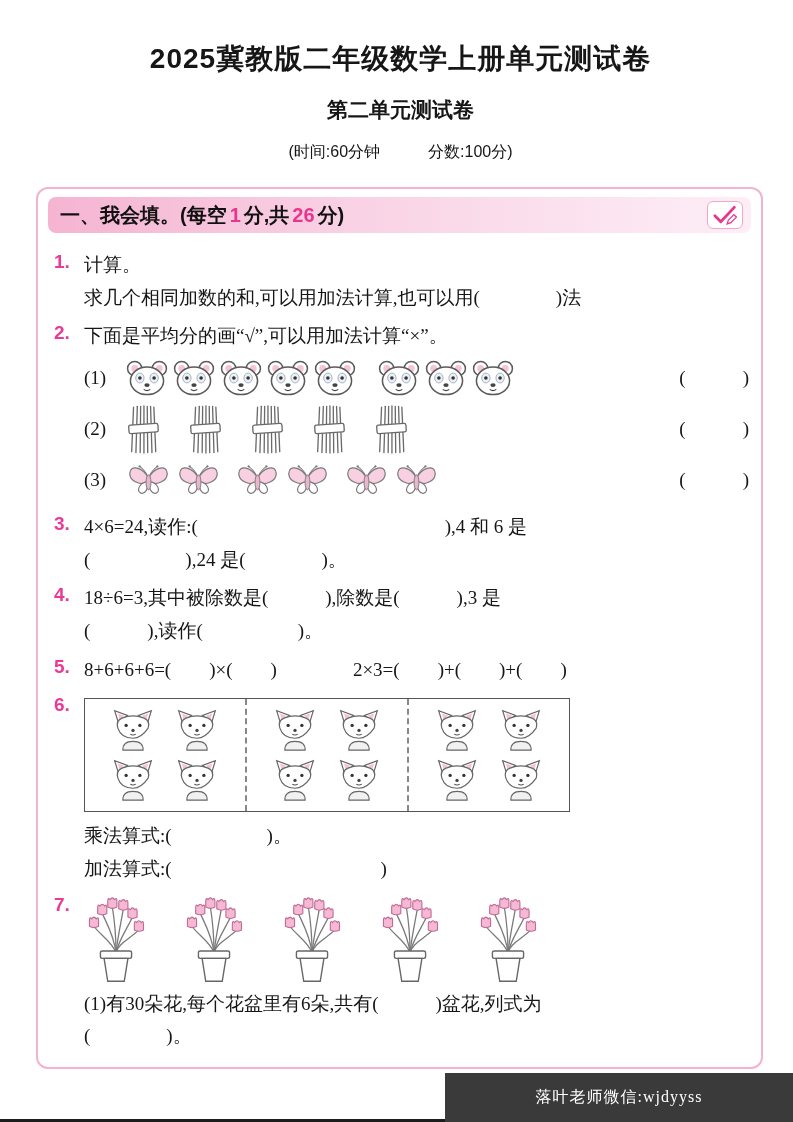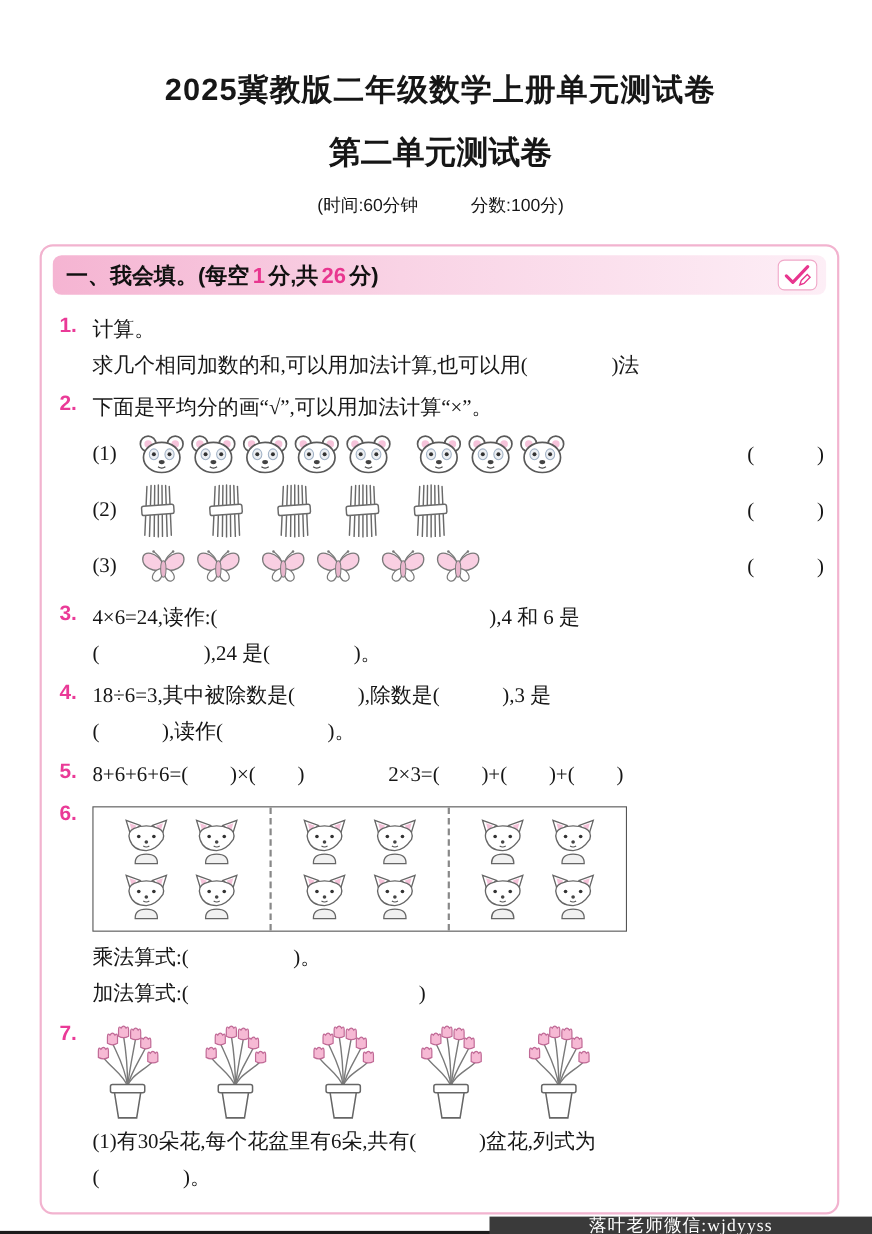--- a/index.html
+++ b/index.html
@@ -4,33 +4,33 @@
 <style>
   * { box-sizing: border-box; margin: 0; padding: 0; }
   html, body { width: 793px; height: 1122px; }
   body {
     background: #ffffff;
     color: #161616;
     font-family: "Liberation Serif", "DejaVu Serif", serif;
     position: relative;
     overflow: hidden;
   }
-  .page { padding: 40px 26px 0 34px; margin-top: 23px; }
+  .page { padding: 40px 26px 0 34px; }
   .title {
     text-align: center;
     font-family: "Liberation Sans", "DejaVu Sans", sans-serif;
     font-weight: 700;
     font-size: 28px;
     letter-spacing: 1px;
   }
   .subtitle {
     text-align: center;
     font-family: "Liberation Sans", "DejaVu Sans", sans-serif;
     font-weight: 700;
-    font-size: 29px;
+    font-size: 21px;
     margin-top: 18px;
   }
   .meta {
     text-align: center;
     font-family: "Liberation Sans", "DejaVu Sans", sans-serif;
     font-weight: 400;
     font-size: 16px;
     margin-top: 18px;
   }
   .frame {
@@ -90,21 +90,21 @@
     justify-content: center;
     column-gap: 16px;
     row-gap: 6px;
     padding: 9px 2px;
   }
   .fox-cell + .fox-cell { border-left: 2px dashed #888; }
   .pot-row { display: flex; gap: 38px; margin: 4px 0 4px; padding-left: 2px; }
   .footer-bar {
     position: absolute;
     right: 0; bottom: 0;
-    width: 348px; height: 16px;
+    width: 348px; height: 49px;
     background: #3a3a3a;
     color: #ffffff;
     display: flex; align-items: center; justify-content: center;
     font-size: 16px;
     letter-spacing: 1px;
   }
   .bottom-line {
     position: absolute;
     left: 0; bottom: 0;
     width: 100%; height: 3px;

